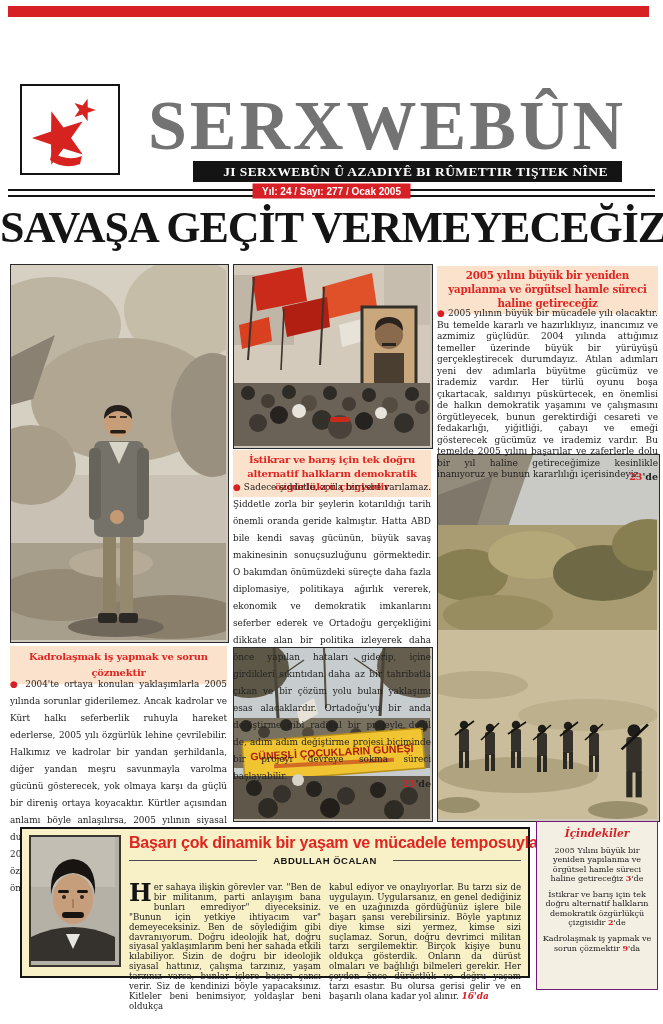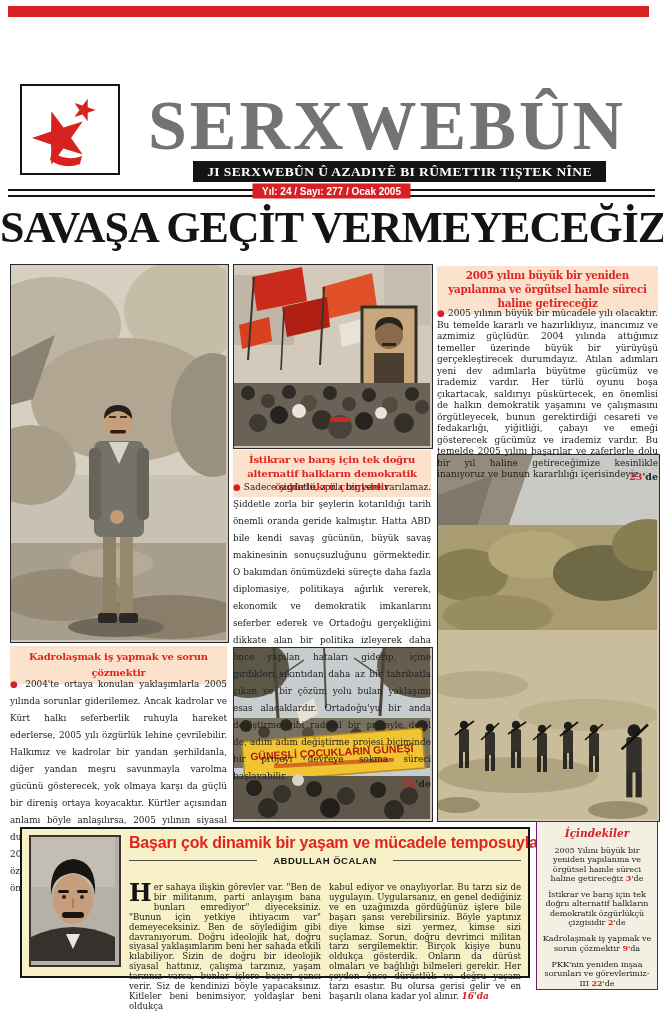--- a/index.html
+++ b/index.html
@@ -8,21 +8,21 @@
   .abs{position:absolute;}
 
   
   #topbar{left:8px;top:6px;width:641px;height:11px;background:#d72026;}
   #logoBox{left:20px;top:84px;width:96px;height:87px;border:2px solid #141414;background:#fff;}
   #mastTitle{left:116px;top:80px;width:542px;height:92px;line-height:92px;text-align:center;
              font-family:"Liberation Serif", serif;font-weight:bold;font-size:70px;
              color:#737373;letter-spacing:3px;white-space:nowrap;}
   #sloganBar{left:193px;top:161px;width:413px;height:21px;background:#141414;color:#ffffff;
              font-family:"Liberation Serif", serif;font-weight:bold;font-size:13.5px;
-             line-height:21px;text-align:center;letter-spacing:0.4px;white-space:nowrap;}
+             line-height:21px;text-align:center;letter-spacing:0.4px;white-space:nowrap;padding-left:16px;}
   #ruleRow{left:8px;top:189px;width:647px;height:4px;border-top:2px solid #141414;border-bottom:2px solid #141414;}
   #issueBadge{left:50%;top:191px;transform:translate(-50%,-50%);background:#d72026;color:#fff;
               font-family:"Liberation Sans", sans-serif;font-weight:bold;font-size:10px;
               padding:2px 10px;white-space:nowrap;}
   #headline{left:0;top:202px;width:663px;text-align:center;font-family:"Liberation Serif", serif;
             font-weight:bold;font-size:44px;letter-spacing:-1px;color:#141414;white-space:nowrap;}
 
   
   .photo{border:1px solid #2a2a2a;background:#cfc8bb;overflow:hidden;}
   #photo1{left:10px;top:264px;width:217px;height:377px;}
@@ -331,17 +331,16 @@
         </div>
       </div>
     </div>
   </div>
 
   <div class="abs" id="contentsBox">
     <div class="toc-title">İçindekiler</div>
     <div class="toc-item"><span>2005 Yılını büyük bir yeniden yapılanma ve örgütsel hamle süreci haline getireceğiz</span> <span class="toc-page">3</span><span>'de</span></div>
     <div class="toc-item"><span>İstikrar ve barış için tek doğru alternatif halkların demokratik özgürlükçü çizgisidir</span> <span class="toc-page">2</span><span>'de</span></div>
     <div class="toc-item"><span>Kadrolaşmak iş yapmak ve sorun çözmektir</span> <span class="toc-page">9</span><span>'da</span></div>
-    <div class="toc-item"><span>PKK'nin yeniden inşaa sorunları ve görevlerimiz-III</span> <span class="toc-page">22</span><span>'de</span></div>
 
   </div>
 
 </div>
 
 </body></html>

